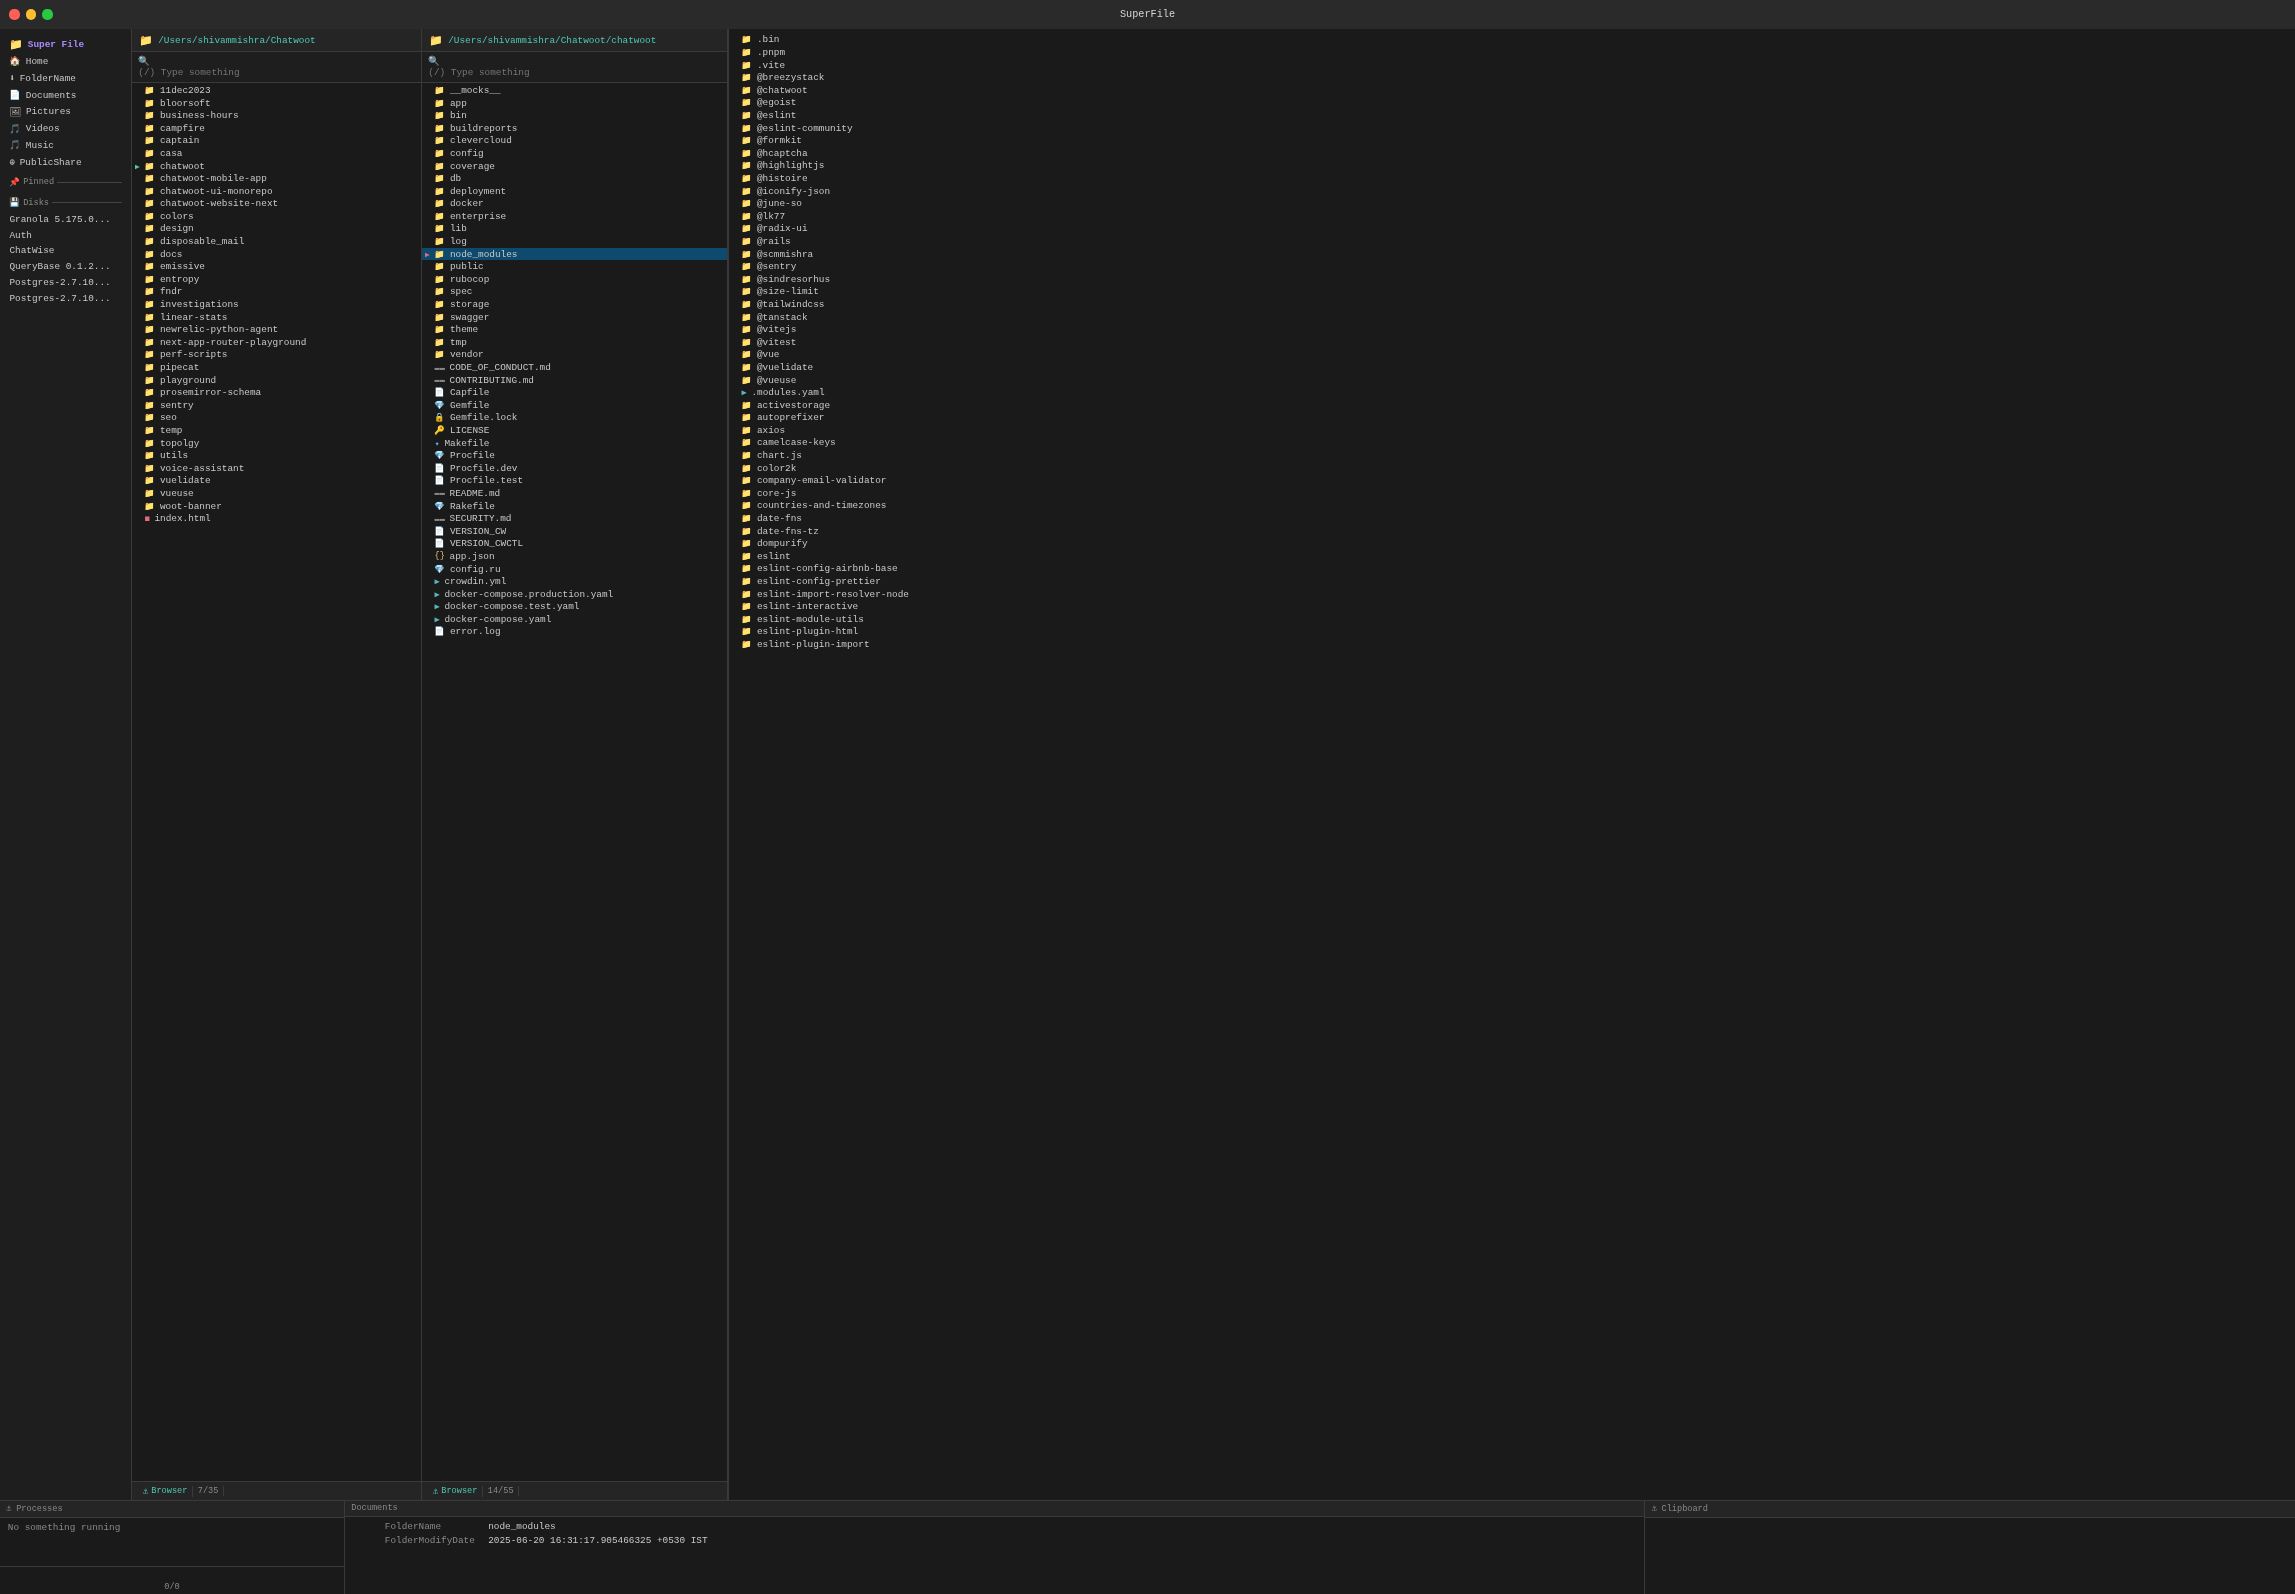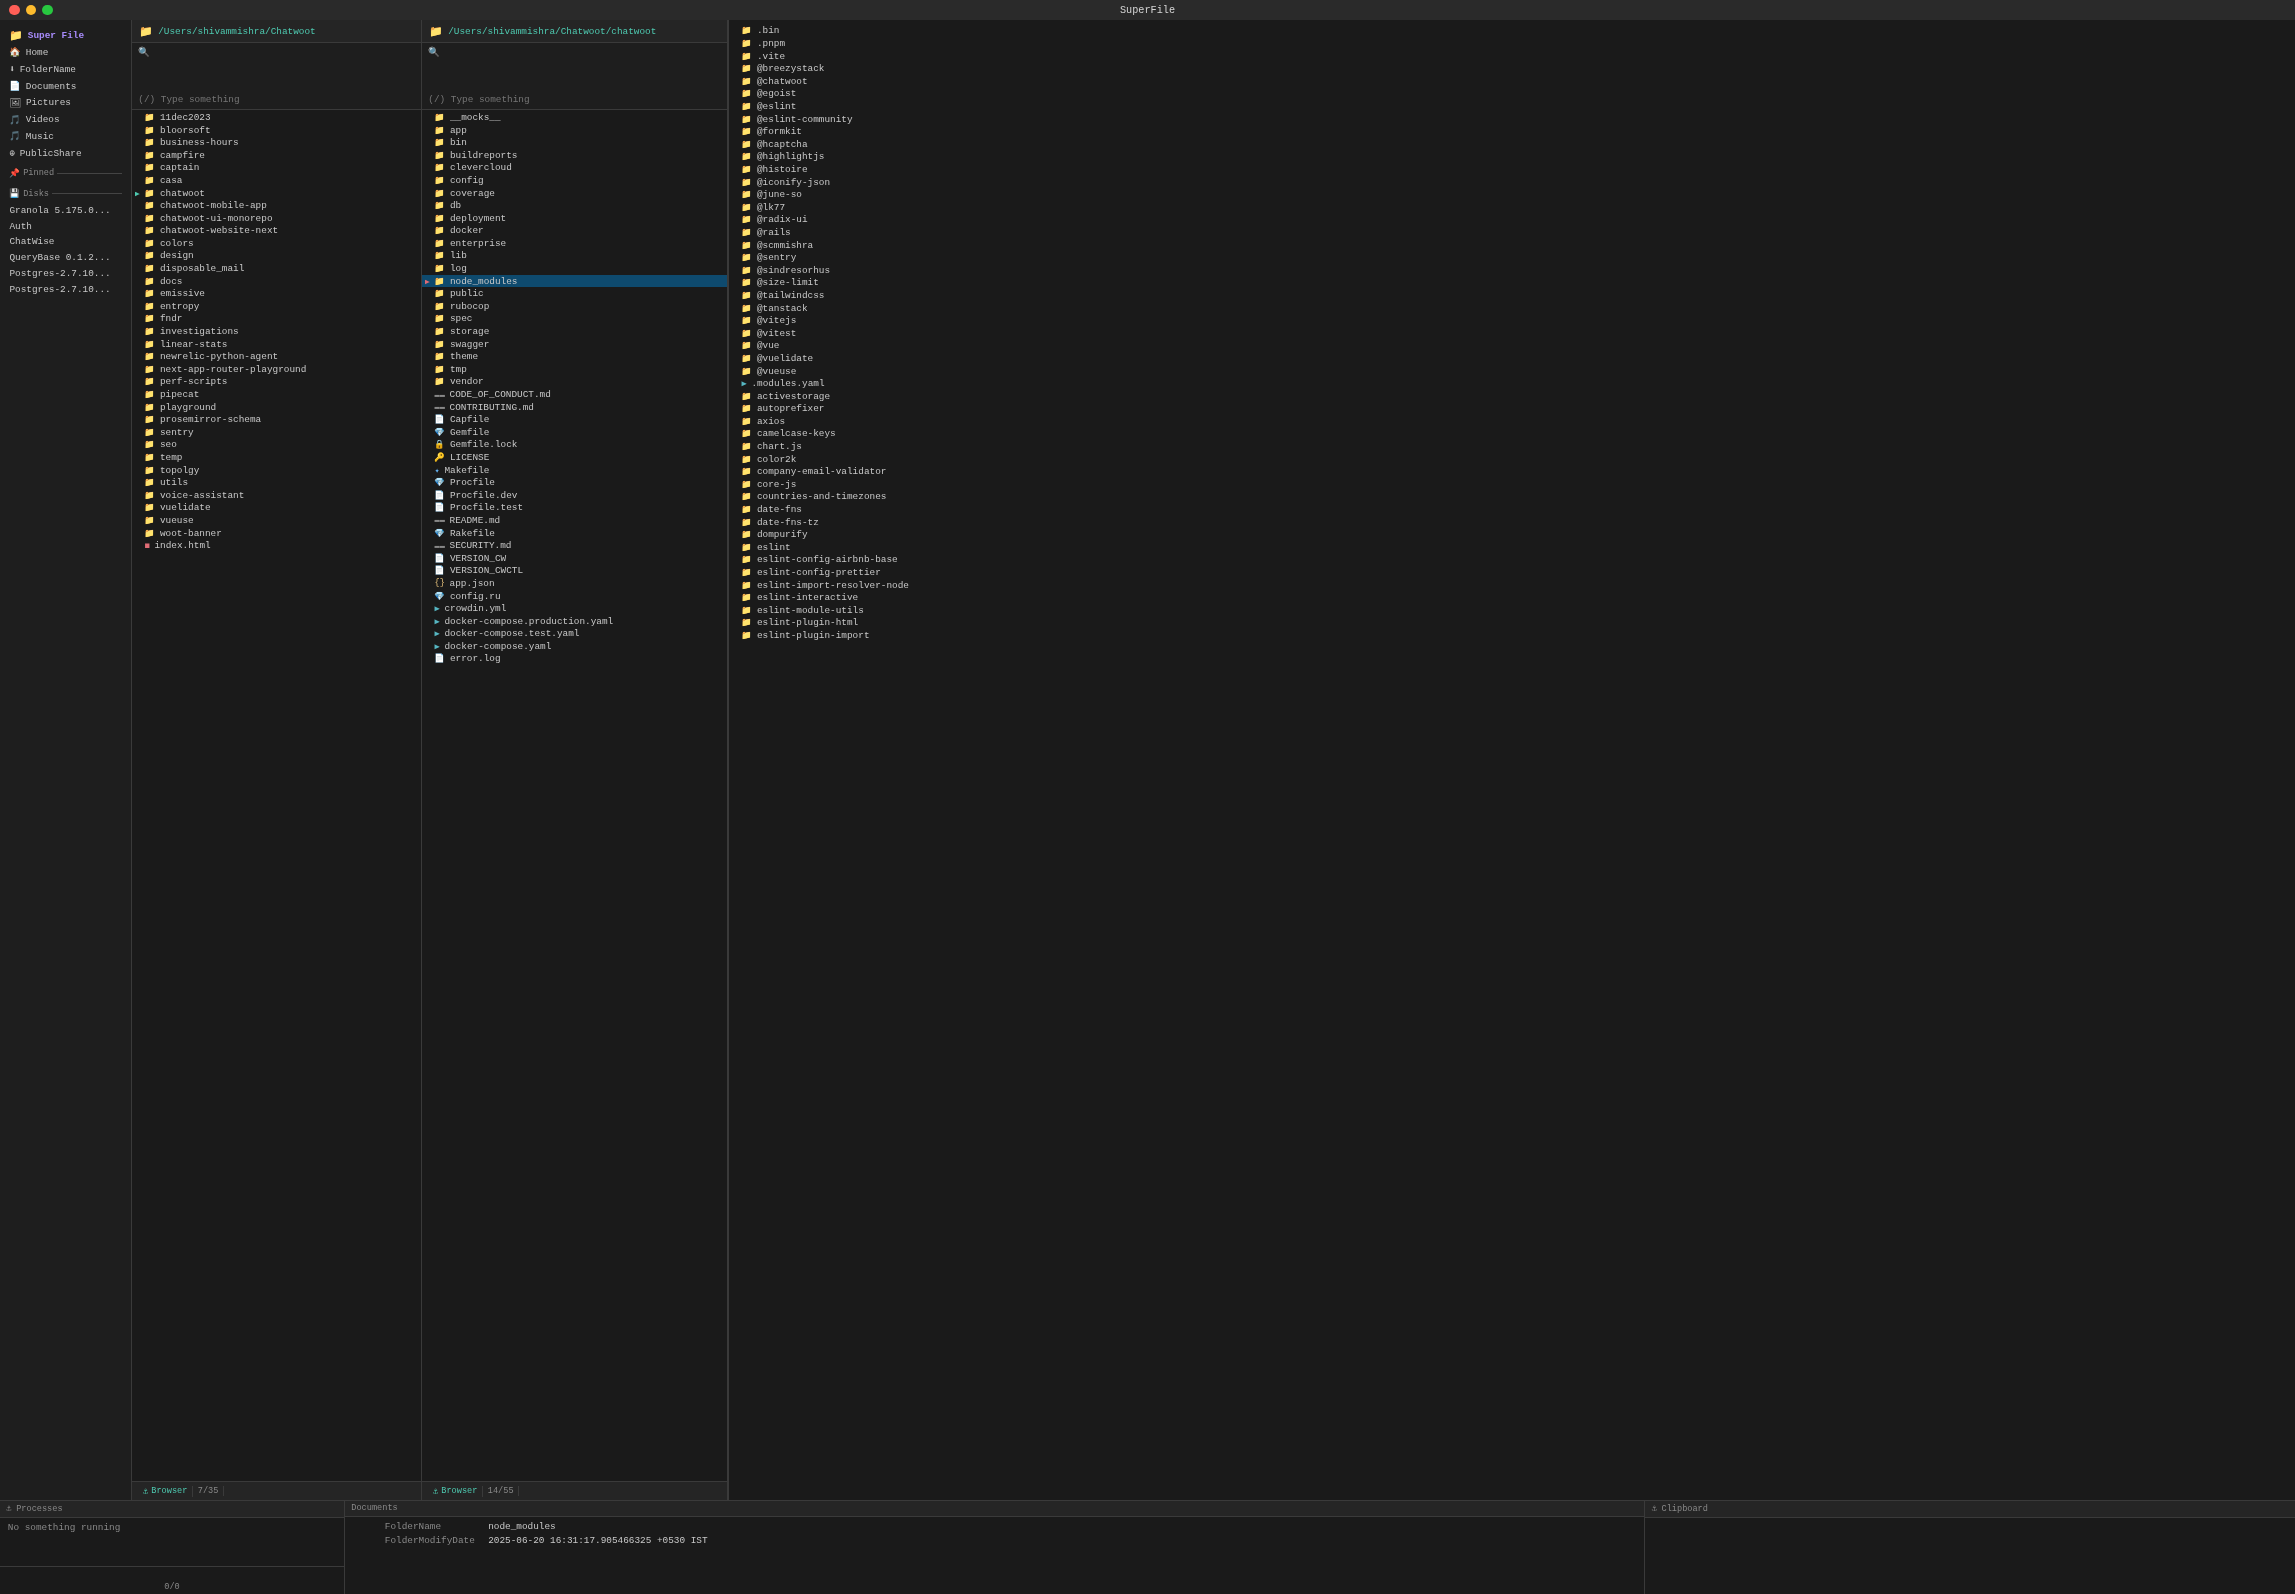--- a/index.html
+++ b/index.html
@@ -8,21 +8,21 @@
       color: #d4d4d4;
       font-family: 'Menlo', 'Monaco', 'Courier New', monospace;
       font-size: 10.2px;
       height: 100vh;
       display: flex;
       flex-direction: column;
       overflow: hidden;
     }
     .titlebar {
       background: #2a2a2a;
-      height: 20px;
+      height: 29px;
       display: flex;
       align-items: center;
       justify-content: center;
       position: relative;
       flex-shrink: 0;
     }
     .titlebar-buttons {
       position: absolute;
       left: 9.4px;
       display: flex;
@@ -113,21 +113,20 @@
       background: #1e1e1e;
     }
     .panel-search input {
       background: transparent;
       border: none;
       outline: none;
       color: #888;
       font-family: inherit;
       font-size: 9.4px;
       width: 100%;
-      margin-top: 36px;
     }
     .panel-content {
       overflow-y: auto;
       flex: 1;
       padding: 1.6px 0;
     }
     .file-item {
       padding: 0.8px 7.8px 0.8px 12.6px;
       display: flex;
       align-items: center;

